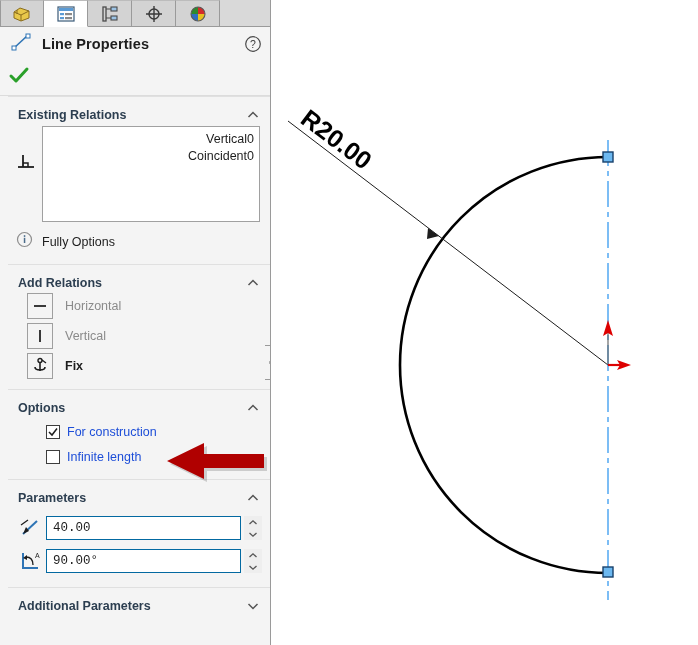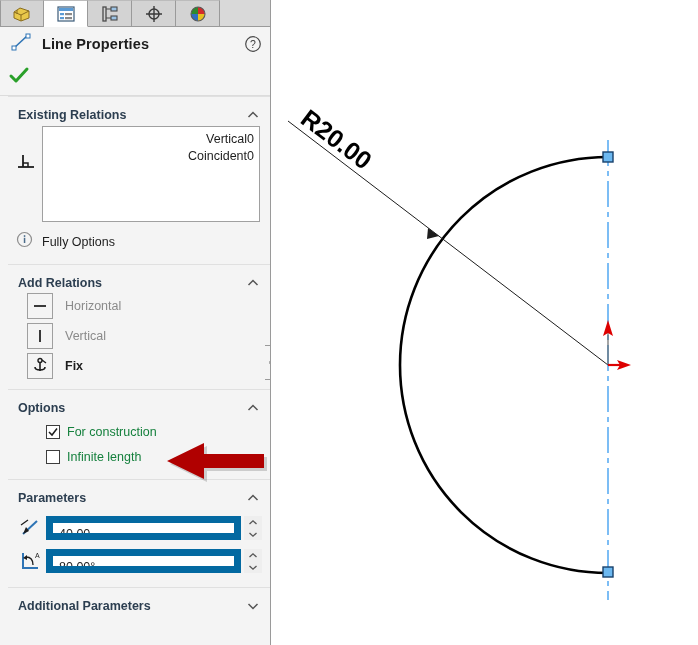--- a/index.html
+++ b/index.html
@@ -181,47 +181,47 @@
   .cbox {
     width: 14px; height: 14px;
     border: 1px solid #3d3d3d;
     background: #ffffff;
     box-sizing: border-box;
     display: flex; align-items: center; justify-content: center;
     flex: none;
   }
   .opt-label {
     font-size: 12.5px;
-    color: #15803d;
+    color: #1d4ed8;
     margin-left: 7px;
   }
 
   
   .param-row {
     display: flex;
     align-items: center;
     height: 30px;
     margin: 3px 0 3px 4px;
   }
   .param-ico {
     width: 32px;
     display: flex; align-items: center; justify-content: center;
     flex: none;
   }
   .param-input {
     flex: 1;
     height: 24px;
-    border: 7px solid #0369a1;
+    border: 1px solid #0369a1;
     background: #ffffff;
     box-sizing: border-box;
     font-size: 12.5px;
     color: #1d1d1d;
     padding: 0 6px;
     line-height: 22px;
-    font-family: Liberation Sans, sans-serif;
+    font-family: Liberation Mono, monospace;
     cursor: text;
     white-space: nowrap;
     overflow: hidden;
   }
   .spinner {
     width: 18px; height: 24px;
     background: #eeeeee;
     margin-left: 3px;
     display: flex;
     flex-direction: column;
@@ -483,21 +483,21 @@
       </div>
       <div class="param-row">
         <span class="param-ico">
           <svg width="24" height="24" viewBox="0 0 24 24">
             <path d="M5 4 L5 19 L20 19" fill="none" stroke="#2e74b5" stroke-width="2"></path>
             <path d="M8 8 C14 8, 15 12, 15 16" fill="none" stroke="#1d1d1d" stroke-width="1.3"></path>
             <path d="M5 9 L9 6 L9 11 Z" fill="#1d1d1d"></path>
             <text x="17" y="9" font-size="7" font-family="Liberation Sans, sans-serif" fill="#1d1d1d">A</text>
           </svg>
         </span>
-        <span class="param-input">80.00°</span>
+        <span class="param-input">90.00°</span>
         <span class="spinner">
           <svg width="10" height="7" viewBox="0 0 10 7">
               <path d="M1.5 5 L5 1.8 L8.5 5" fill="none" stroke="#555" stroke-width="1.3"></path>
             </svg>
           <svg width="10" height="7" viewBox="0 0 10 7">
               <path d="M1.5 2 L5 5.2 L8.5 2" fill="none" stroke="#555" stroke-width="1.3"></path>
             </svg>
         </span>
       </div>
     </div>

